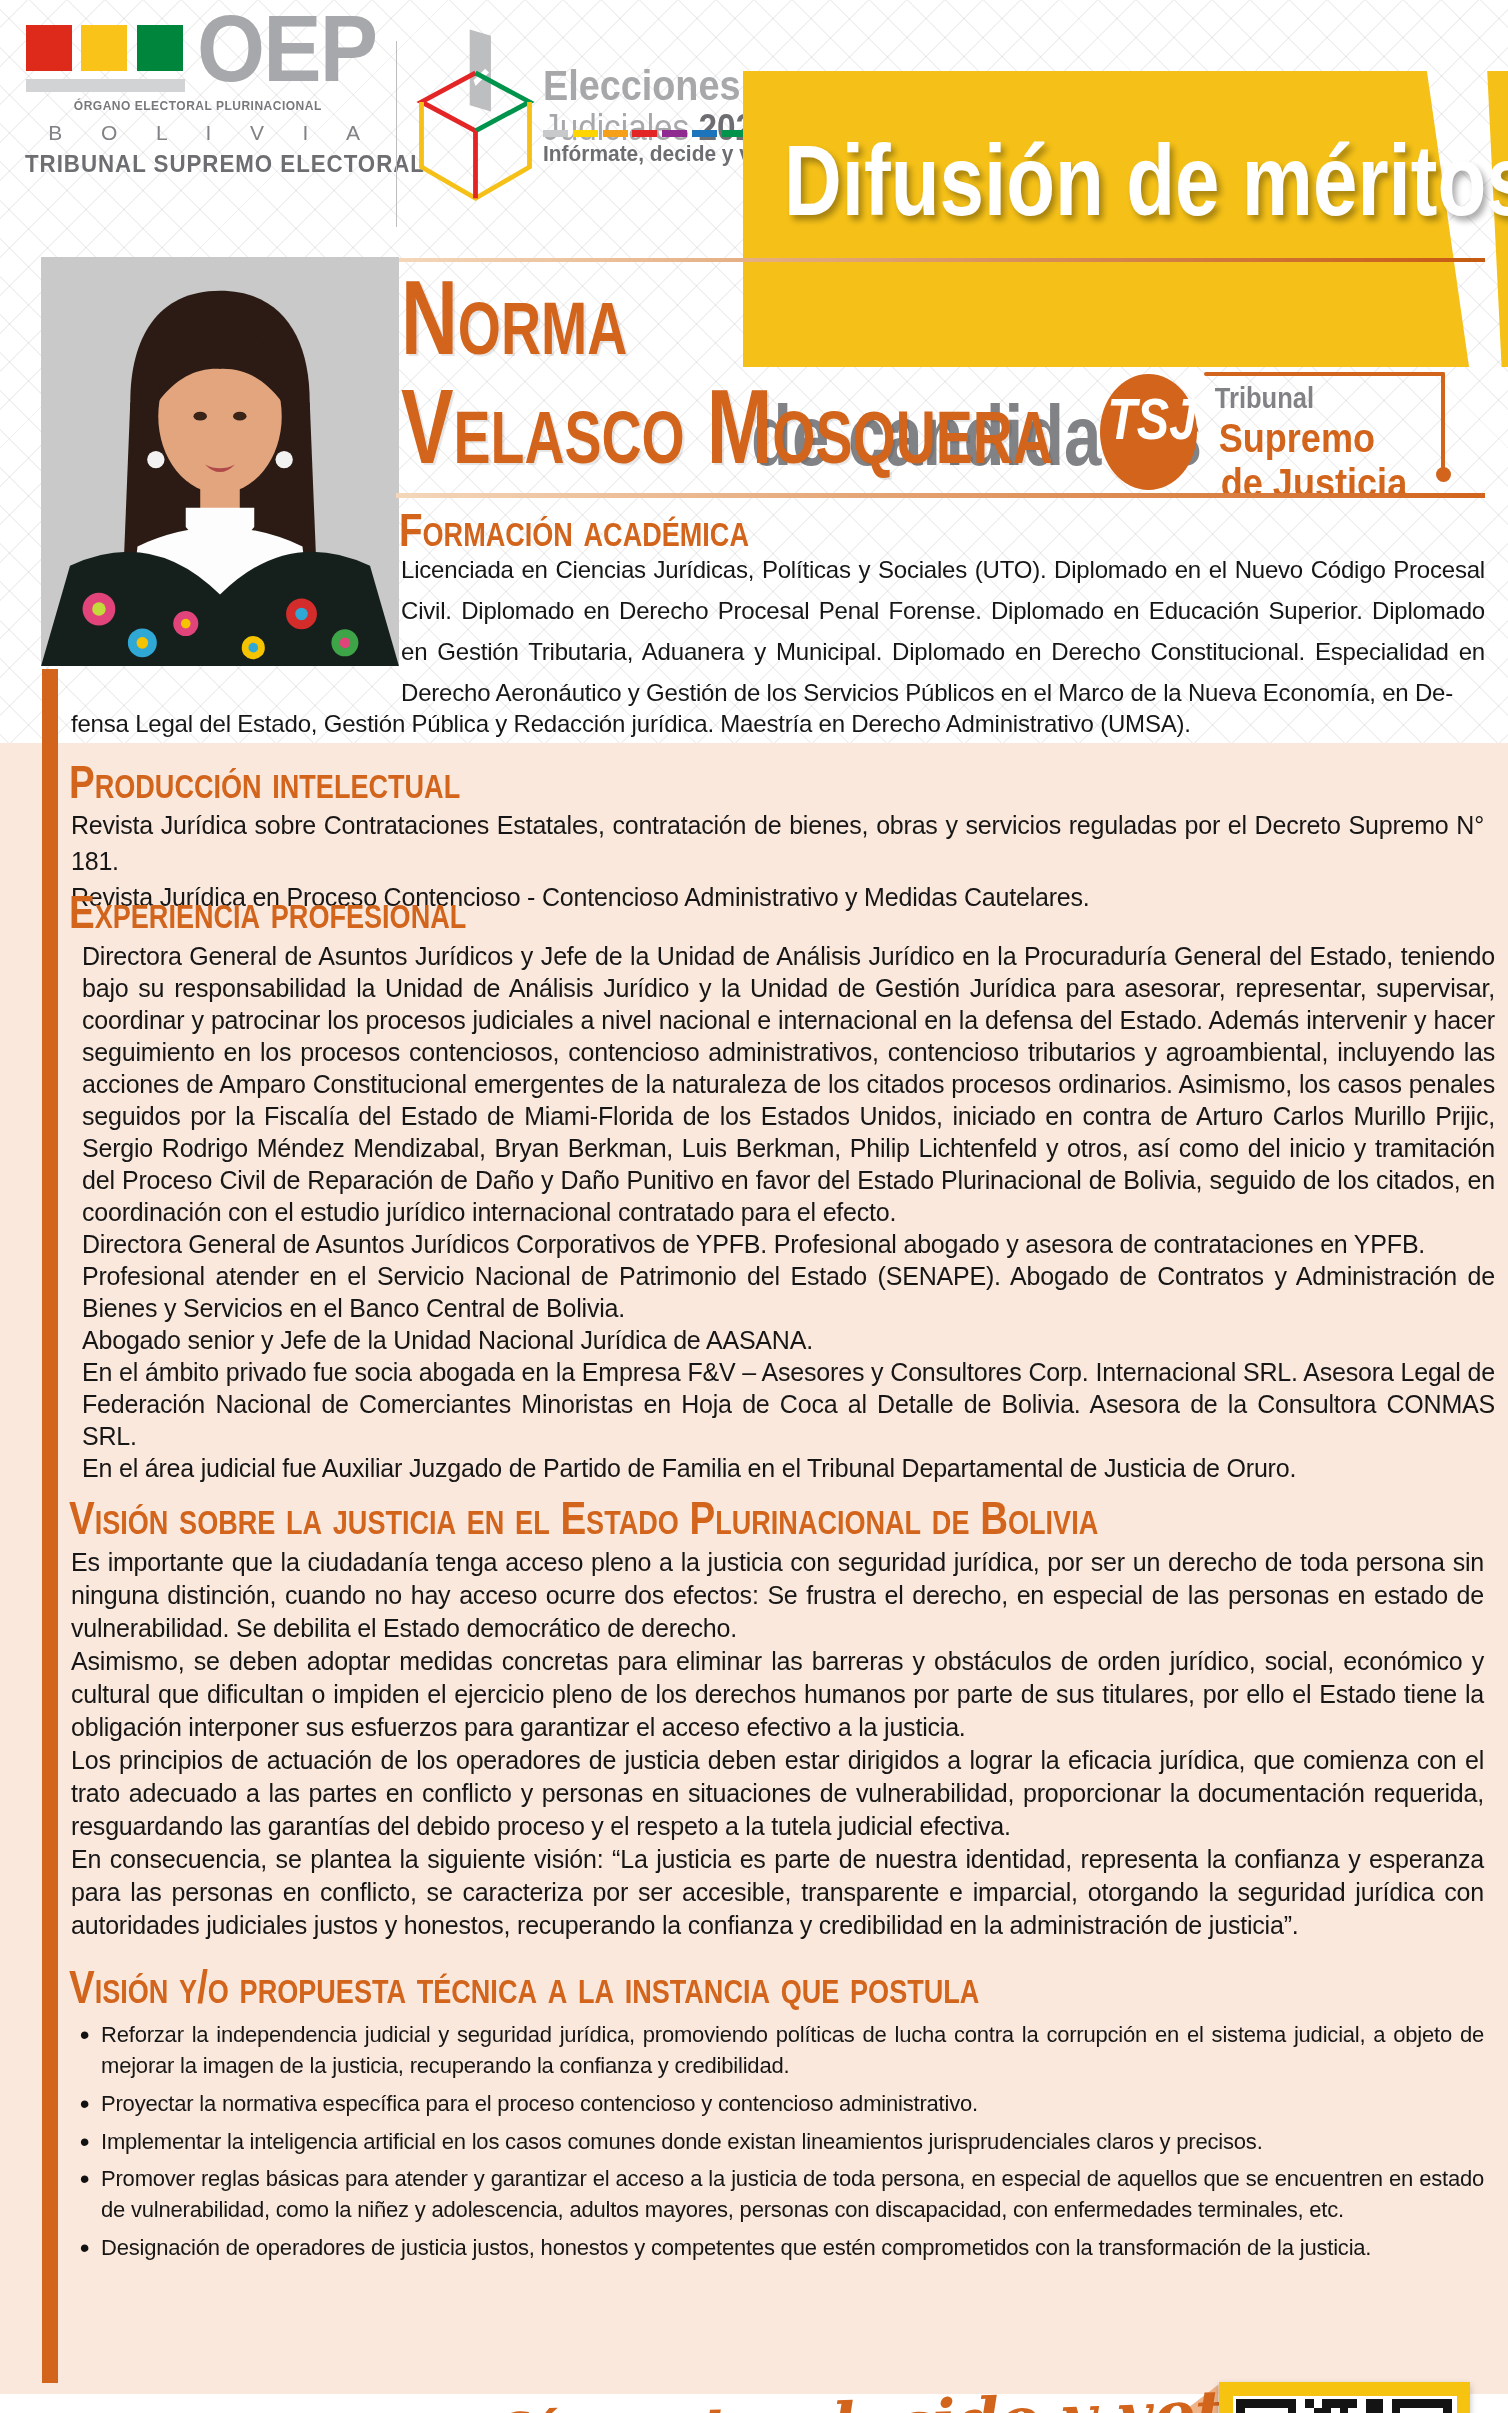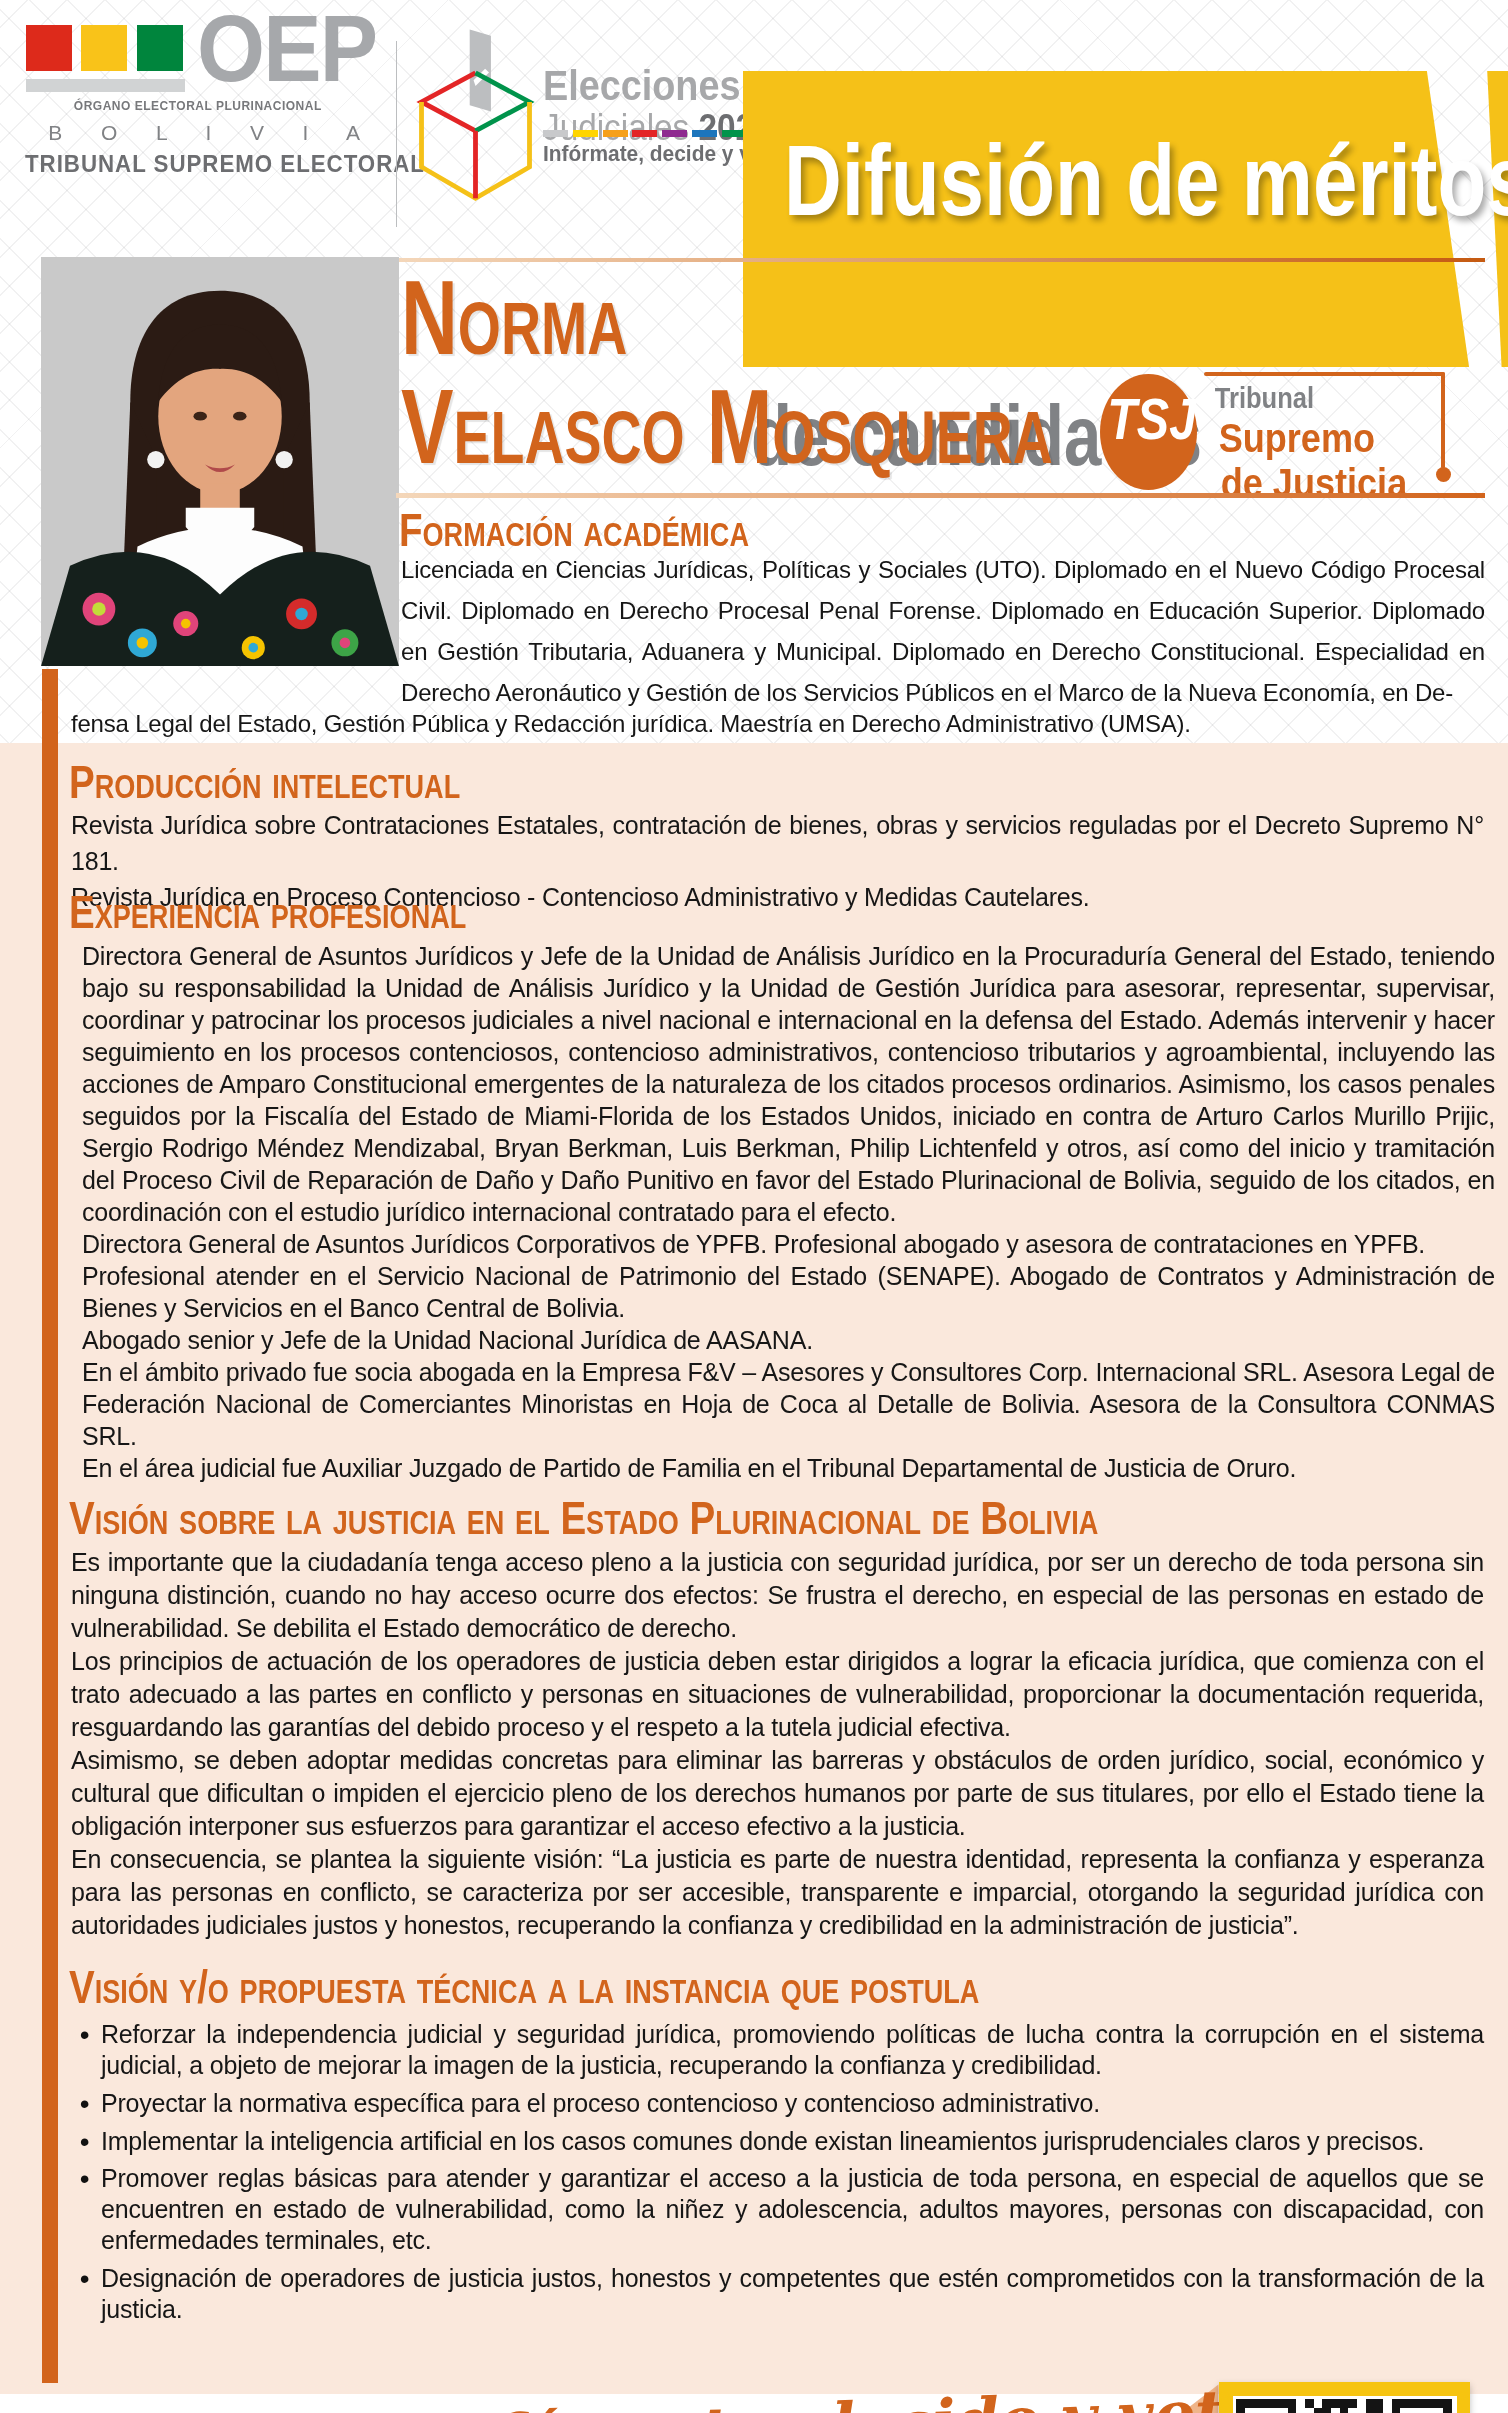--- a/index.html
+++ b/index.html
@@ -62,21 +62,21 @@
   
   .h-sec{font-size:47px;font-weight:bold;color:#D2641C;font-variant:small-caps;white-space:nowrap;transform:scale(.82,1);}
   .body-txt{font-size:25px;line-height:32px;color:#161616;text-align:justify;letter-spacing:-0.2px;}
   .form-col{left:401px;top:549px;width:1084px;font-size:24px;line-height:41px;}
   .form-full{left:71px;top:709px;width:1413px;font-size:24px;line-height:30px;}
   .peach-band{left:0;top:743px;width:1508px;height:1651px;background:#FAE8DC;}
   .left-bar{left:42px;top:669px;width:16.4px;height:1714px;background:#D2641C;}
   .prod-items{left:71px;top:807px;width:1413px;line-height:36px;}
   .exp-body{left:82px;top:940px;width:1413px;}
   .vis-body{left:71px;top:1546px;width:1413px;line-height:33px;}
-  .bullets{left:71px;top:2019px;width:1413px;margin:0;padding:0;list-style:none;font-size:25px;line-height:31px;color:#161616;text-align:justify;letter-spacing:-0.2px;}
+  .bullets{left:71px;top:2019px;width:1413px;margin:0;padding:0;list-style:none;font-size:22px;line-height:31px;color:#161616;text-align:justify;letter-spacing:-0.2px;}
   .bullets li{position:relative;padding-left:30px;margin-bottom:6.8px;}
   .bullets li::before{content:"\2022";position:absolute;left:8.7px;top:0;font-size:28px;color:#111;}
 
   
   .white-band{left:0;top:2394px;width:1508px;height:81px;background:#ffffff;}
   .slogan{left:420px;top:2393px;width:628px;text-align:center;font-family:"DejaVu Serif","Liberation Serif",serif;
           font-style:italic;font-weight:bold;font-size:62px;color:#D2641C;transform:rotate(-2deg);white-space:nowrap;}
   .qr-box{left:1219px;top:2382px;width:251px;height:251px;background:#F6C410;box-shadow:0 2.9px 6.8px rgba(0,0,0,.25);}
   .qr-inner{position:absolute;left:13.5px;top:13.5px;width:224px;height:224px;background:#ffffff;}
   .qr-inner svg{position:absolute;left:3.9px;top:3.9px;width:216px;height:216px;shape-rendering:crispEdges;}
@@ -201,22 +201,22 @@
       <div>Profesional atender en el Servicio Nacional de Patrimonio del Estado (SENAPE). Abogado de Contratos y Administración de Bienes y Servicios en el Banco Central de Bolivia.</div>
       <div>Abogado senior y Jefe de la Unidad Nacional Jurídica de AASANA.</div>
       <div>En el ámbito privado fue socia abogada en la Empresa F&amp;V – Asesores y Consultores Corp. Internacional SRL. Asesora Legal de Federación Nacional de Comerciantes Minoristas en Hoja de Coca al Detalle de Bolivia. Asesora de la Consultora CONMAS SRL.</div>
       <div>En el área judicial fue Auxiliar Juzgado de Partido de Familia en el Tribunal Departamental de Justicia de Oruro.</div>
     </div>
 
   <div class="abs h-sec sc" style="left:69px;top:1490px;">Visión sobre la justicia en el Estado Plurinacional de Bolivia</div>
   <div class="abs body-txt vis-body">
 
   <div>Es importante que la ciudadanía tenga acceso pleno a la justicia con seguridad jurídica, por ser un derecho de toda persona sin ninguna distinción, cuando no hay acceso ocurre dos efectos: Se frustra el derecho, en especial de las personas en estado de vulnerabilidad. Se debilita el Estado democrático de derecho.</div>
+      <div>Asimismo, se deben adoptar medidas concretas para eliminar las barreras y obstáculos de orden jurídico, social, económico y cultural que dificultan o impiden el ejercicio pleno de los derechos humanos por parte de sus titulares, por ello el Estado tiene la obligación interponer sus esfuerzos para garantizar el acceso efectivo a la justicia.</div>
       <div>Los principios de actuación de los operadores de justicia deben estar dirigidos a lograr la eficacia jurídica, que comienza con el trato adecuado a las partes en conflicto y personas en situaciones de vulnerabilidad, proporcionar la documentación requerida, resguardando las garantías del debido proceso y el respeto a la tutela judicial efectiva.</div>
-      <div>Asimismo, se deben adoptar medidas concretas para eliminar las barreras y obstáculos de orden jurídico, social, económico y cultural que dificultan o impiden el ejercicio pleno de los derechos humanos por parte de sus titulares, por ello el Estado tiene la obligación interponer sus esfuerzos para garantizar el acceso efectivo a la justicia.</div>
       <div>En consecuencia, se plantea la siguiente visión: “La justicia es parte de nuestra identidad, representa la confianza y esperanza para las personas en conflicto, se caracteriza por ser accesible, transparente e imparcial, otorgando la seguridad jurídica con autoridades judiciales justos y honestos, recuperando la confianza y credibilidad en la administración de justicia”.</div>
     </div>
 
   <div class="abs h-sec sc" style="left:69px;top:1959px;">Visión y/o propuesta técnica a la instancia que postula</div>
   <ul class="abs bullets">
 
   <li>Reforzar la independencia judicial y seguridad jurídica, promoviendo políticas de lucha contra la corrupción en el sistema judicial, a objeto de mejorar la imagen de la justicia, recuperando la confianza y credibilidad.</li>
       <li>Proyectar la normativa específica para el proceso contencioso y contencioso administrativo.</li>
       <li>Implementar la inteligencia artificial en los casos comunes donde existan lineamientos jurisprudenciales claros y precisos.</li>
       <li>Promover reglas básicas para atender y garantizar el acceso a la justicia de toda persona, en especial de aquellos que se encuentren en estado de vulnerabilidad, como la niñez y adolescencia, adultos mayores, personas con discapacidad, con enfermedades terminales, etc.</li>

